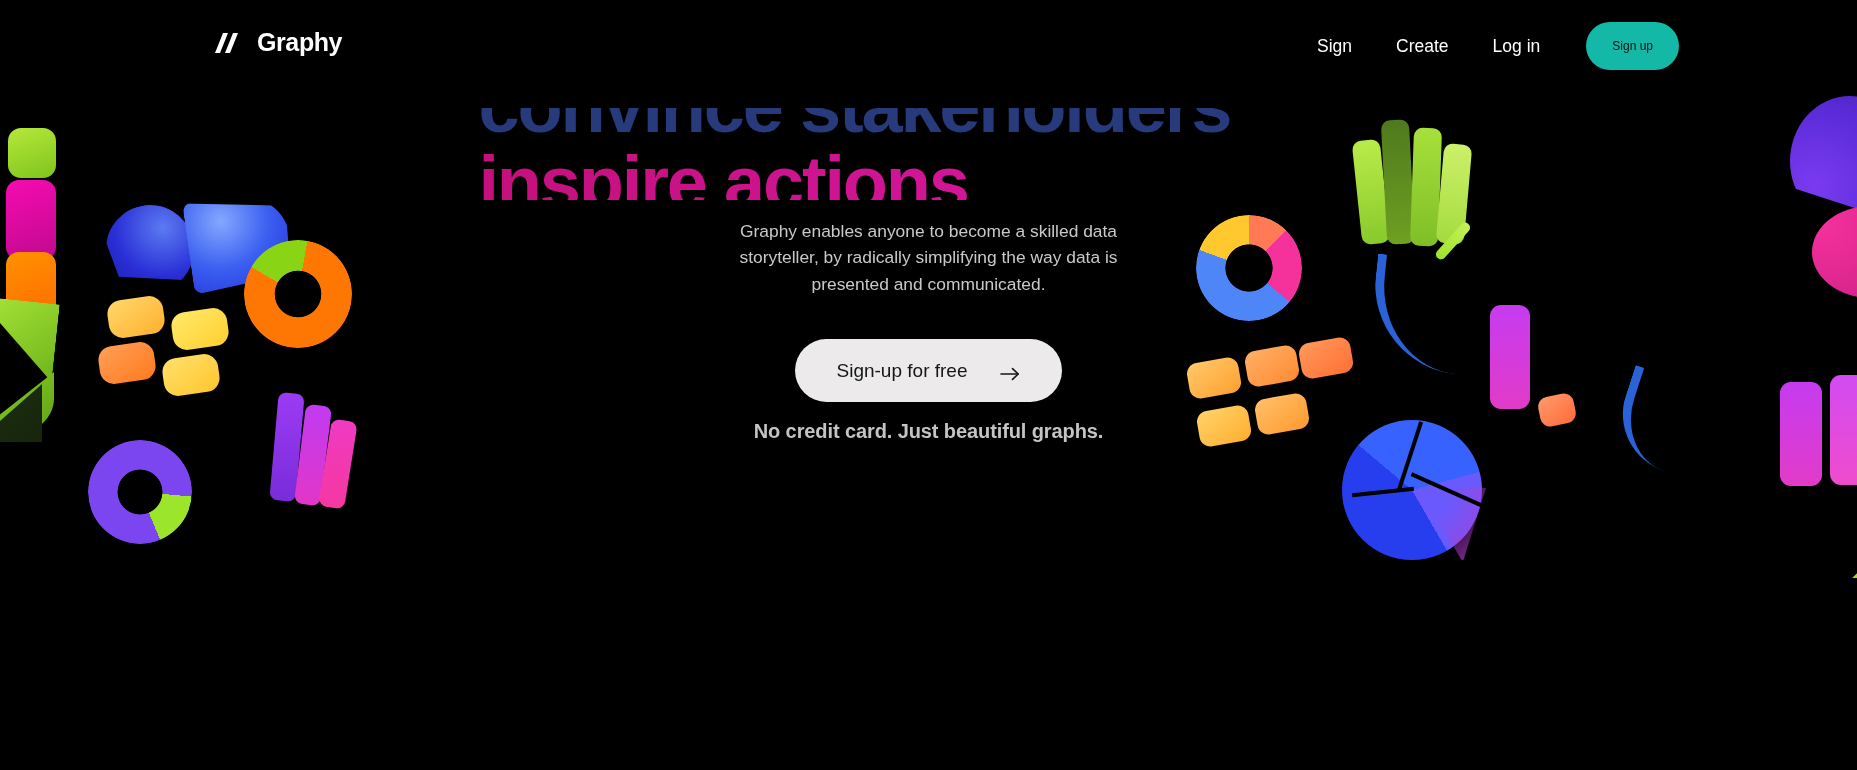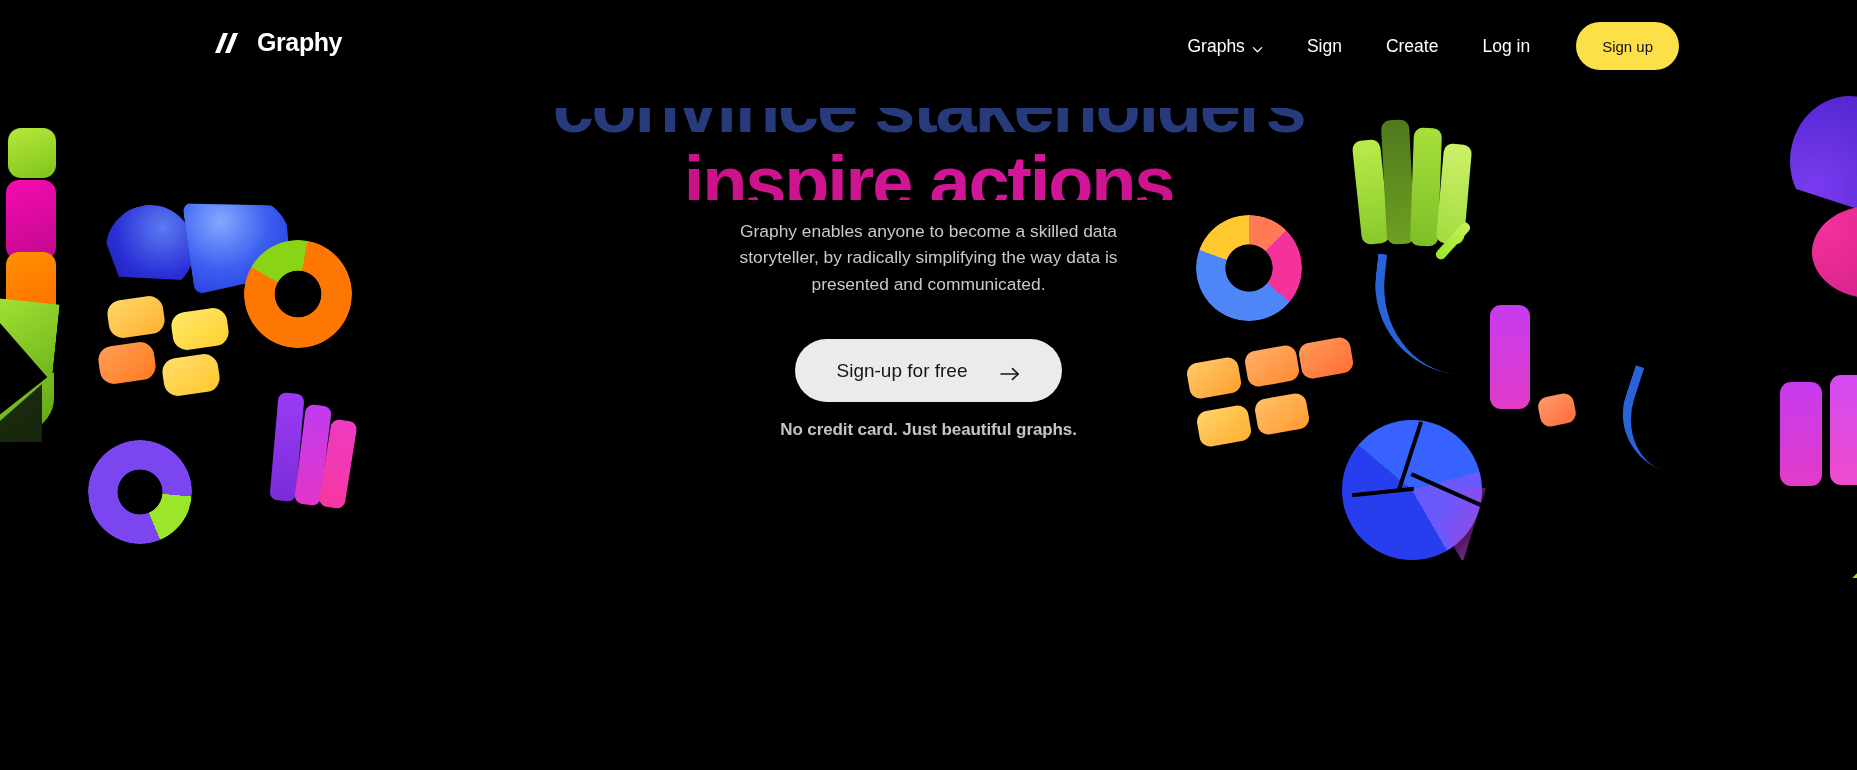--- a/index.html
+++ b/index.html
@@ -182,40 +182,40 @@
 
   .nav { position:absolute; right:0px; top:22px; display:flex; align-items:center; gap:0px; }
   .nav-link {
     color:#ffffff; font-size:17.5px; font-weight:400; padding:0 22px;
     display:flex; align-items:center; gap:7px; height:48px; cursor:pointer;
     white-space:nowrap;
   }
   .chev { display:inline-block; width:11px; height:11px; position:relative; top:-2px; }
   .btn-signup {
     margin-left:24px; margin-right:178px;
-    background:#fde047; color:#111; font-size:15px; font-weight:500;
+    background:#14b8a6; color:#111; font-size:12px; font-weight:500;
     padding:16px 26px; height:48px; display:flex; align-items:center;
     border-radius:26px; border:none; cursor:pointer; white-space:nowrap;
     font-family:"Liberation Sans", sans-serif;
   }
 
   
   .hero {
     position:absolute; left:0; right:0; top:104px;
     display:flex; flex-direction:column; align-items:center; z-index:15;
   }
   .h1 {
     color:#ffffff; font-size:74px; line-height:.99; font-weight:700;
     letter-spacing:-2.2px; text-align:center; max-width:700px;
   }
   .rotator {
     position:relative; width:900px; height:92px; margin-top:4px; overflow:hidden;
   }
   .rot-line {
-    position:absolute; left:0; right:0; text-align:center;
+    position:absolute; left:0; right:0; 
     font-size:74px; font-weight:700; letter-spacing:-2.2px; line-height:1;
     white-space:nowrap;
   }
   .rot-out {
     top:-38px; color:#2b3f86; opacity:.92;
   }
   .rot-in {
     top:38px; color:#c8127f;
     background:linear-gradient(90deg,#c4107c,#d4169b 60%,#c00f78);
     -webkit-background-clip:text; background-clip:text; color:transparent;
@@ -226,21 +226,21 @@
   }
   .cta {
     margin-top:42px;
     background:#eceaea; color:#15171a;
     font-size:19px; font-weight:400; font-family:"Liberation Sans", sans-serif;
     height:63px; padding:0 42px; border:none; border-radius:32px;
     display:flex; align-items:center; gap:33px; cursor:pointer;
   }
   .arrow { width:20px; height:14px; display:block; }
   .fineprint {
-    margin-top:18px; color:#c4c4c4; font-size:17px; font-weight:700;
+    margin-top:18px; color:#c4c4c4; font-size:20px; font-weight:700;
     letter-spacing:-.1px;
   }
 </style>
 </head>
 <body>
 
 <div class="page">
 
   <div class="art">
     <div class="b-green1 bar"></div>
@@ -308,28 +308,20 @@
         <svg viewBox="0 0 34 26" width="34" height="26" aria-hidden="true">
           <path d="M9 3 L14 3 L6 23 L1 23 Z" fill="#ffffff"></path>
           <path d="M19 3 L24 3 L16 23 L11 23 Z" fill="#ffffff"></path>
         </svg>
       </span>
       <span class="logo-text">Graphy</span>
     </a>
 
     <nav class="nav">
 
-      <span class="nav-link">
-        <span>Graphs</span>
-        <span class="chev">
-          <svg viewBox="0 0 12 12" width="11" height="11" aria-hidden="true">
-            <path d="M1.5 4 L6 8.5 L10.5 4" fill="none" stroke="#ffffff" stroke-width="1.4" stroke-linecap="round" stroke-linejoin="round"></path>
-          </svg>
-        </span>
-      </span>
 
       <span class="nav-link">
         <span>Sign</span>
       </span>
 
       <span class="nav-link">
         <span>Create</span>
       </span>
 
       <span class="nav-link">

